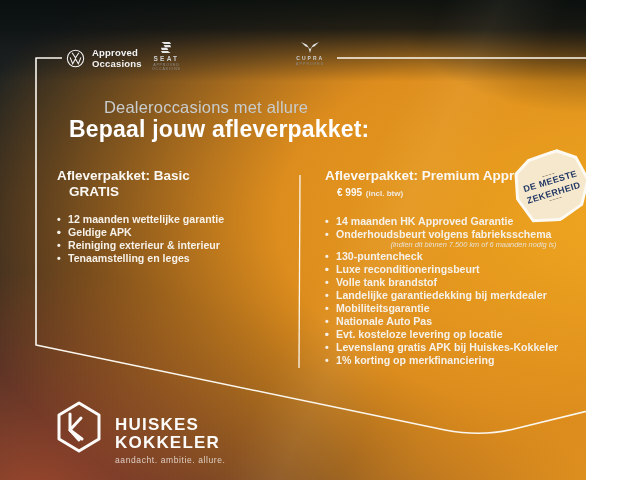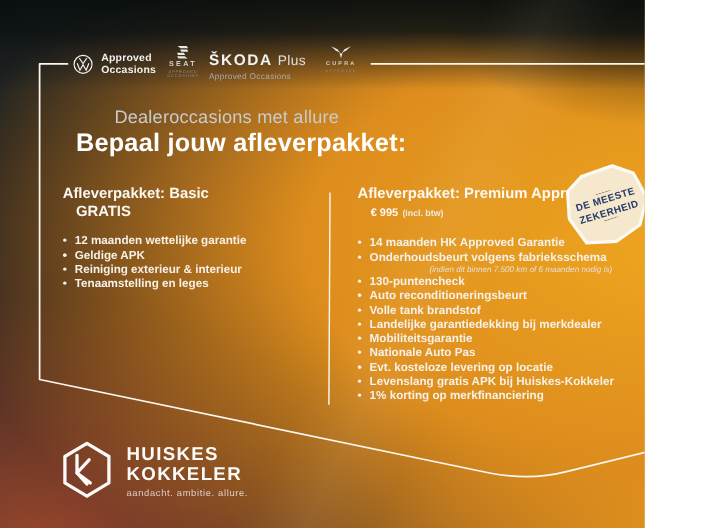--- a/index.html
+++ b/index.html
@@ -63,21 +63,21 @@
   .badge-outer{width:76px;height:70px;background:#fdfaf4;
     clip-path:polygon(30% 2%,70% 0%,93% 18%,100% 55%,82% 88%,48% 100%,12% 90%,0% 52%,8% 16%);}
   .badge-inner{position:absolute;left:3px;top:3px;width:70px;height:64px;background:#f6e8cd;
     clip-path:polygon(30% 2%,70% 0%,93% 18%,100% 55%,82% 88%,48% 100%,12% 90%,0% 52%,8% 16%);
     display:flex;flex-direction:column;align-items:center;justify-content:center;gap:1px;}
   .badge-dash{width:14px;height:0;border-top:1.6px solid #8a7f6b;border-radius:2px;}
   .badge-line{font-size:9px;font-weight:bold;color:#243a66;letter-spacing:.4px;line-height:10.5px;}
 
   
   .footer{left:54px;top:400px;display:flex;align-items:flex-start;gap:11px;color:#fff;}
-  .footer-names{margin-top:4px;}
+  .footer-names{margin-top:16px;}
   .footer-name{font-size:17px;font-weight:bold;letter-spacing:1.2px;line-height:17.5px;color:#fcfbf9;}
   .footer-tagline{font-size:8.5px;color:rgba(255,255,255,.72);margin-top:4px;letter-spacing:.6px;}
 </style>
 </head>
 <body>
 
 <div id="stage">
 
   <svg class="abs" width="640" height="480" style="left:0;top:0;">
     <path d="M62 58 L36 58 L36 345 L445 430 Q482 437 514 429 L608 406 L608 58 L337 58" fill="none" stroke="#fbf7ef" stroke-width="1.6" stroke-linejoin="round"></path>
@@ -105,27 +105,20 @@
         <path d="M-2.5 -2.6 L4.5 -2.6 L5.5 -0.4 L-1.2 -0.4 Z" fill="#e6e7e8"></path>
         <path d="M2.5 2.6 L-4.5 2.6 L-5.5 0.4 L1.2 0.4 Z" fill="#e6e7e8"></path>
       </svg>
       <div class="seat-word">SEAT</div>
       <div class="seat-sub">
         <div>APPROVED</div>
         <div>OCCASIONS</div>
       </div>
     </div>
 
-    <div class="skoda-group">
-      <div>
-        <span class="skoda-word">ŠKODA</span>
-        <span class="skoda-plus">Plus</span>
-      </div>
-      <div class="skoda-sub">Approved Occasions</div>
-    </div>
 
     <div class="cupra-group">
       <svg width="20" height="13" viewBox="-10 -6 20 13">
         <path d="M-9 -5 L-3.2 -2.2 L0 2.2 L3.2 -2.2 L9 -5 L4.6 -0.8 L1.6 0.6 L0 6 L-1.6 0.6 L-4.6 -0.8 Z" fill="#e6e7e8"></path>
       </svg>
       <div class="cupra-word">CUPRA</div>
       <div class="cupra-sub">APPROVED</div>
     </div>
   </div>
 
@@ -149,21 +142,21 @@
     <div class="pkg-price">
       <span class="price-big">€ 995</span>
       <span class="price-note">(incl. btw)</span>
     </div>
     <ul class="pkg-list">
       <li><span class="blt">•</span><span>14 maanden HK Approved Garantie</span></li>
       <li><span class="blt">•</span><span>Onderhoudsbeurt volgens fabrieksschema</span>
         <span class="subnote">(indien dit binnen 7.500 km of 6 maanden nodig is)</span></li>
       <li><span class="blt">•</span><span>130-puntencheck</span></li>
       <li><span class="blt">•</span></li>
-      <li><span class="blt">•</span><span>Auto reconditioneringsbeurt</span></li>
+      <li><span class="blt">•</span><span>Luxe reconditioneringsbeurt</span></li>
       <li><span class="blt">•</span><span>Volle tank brandstof</span></li>
       <li><span class="blt">•</span><span>Landelijke garantiedekking bij merkdealer</span></li>
       <li><span class="blt">•</span><span>Mobiliteitsgarantie</span></li>
       <li><span class="blt">•</span><span>Nationale Auto Pas</span></li>
       <li><span class="blt">•</span></li>
       <li><span class="blt">•</span><span>Evt. kosteloze levering op locatie</span></li>
       <li><span class="blt">•</span><span>Levenslang gratis APK bij Huiskes-Kokkeler</span></li>
       <li><span class="blt">•</span><span>1% korting op merkfinanciering</span></li>
     </ul>
   </div>

